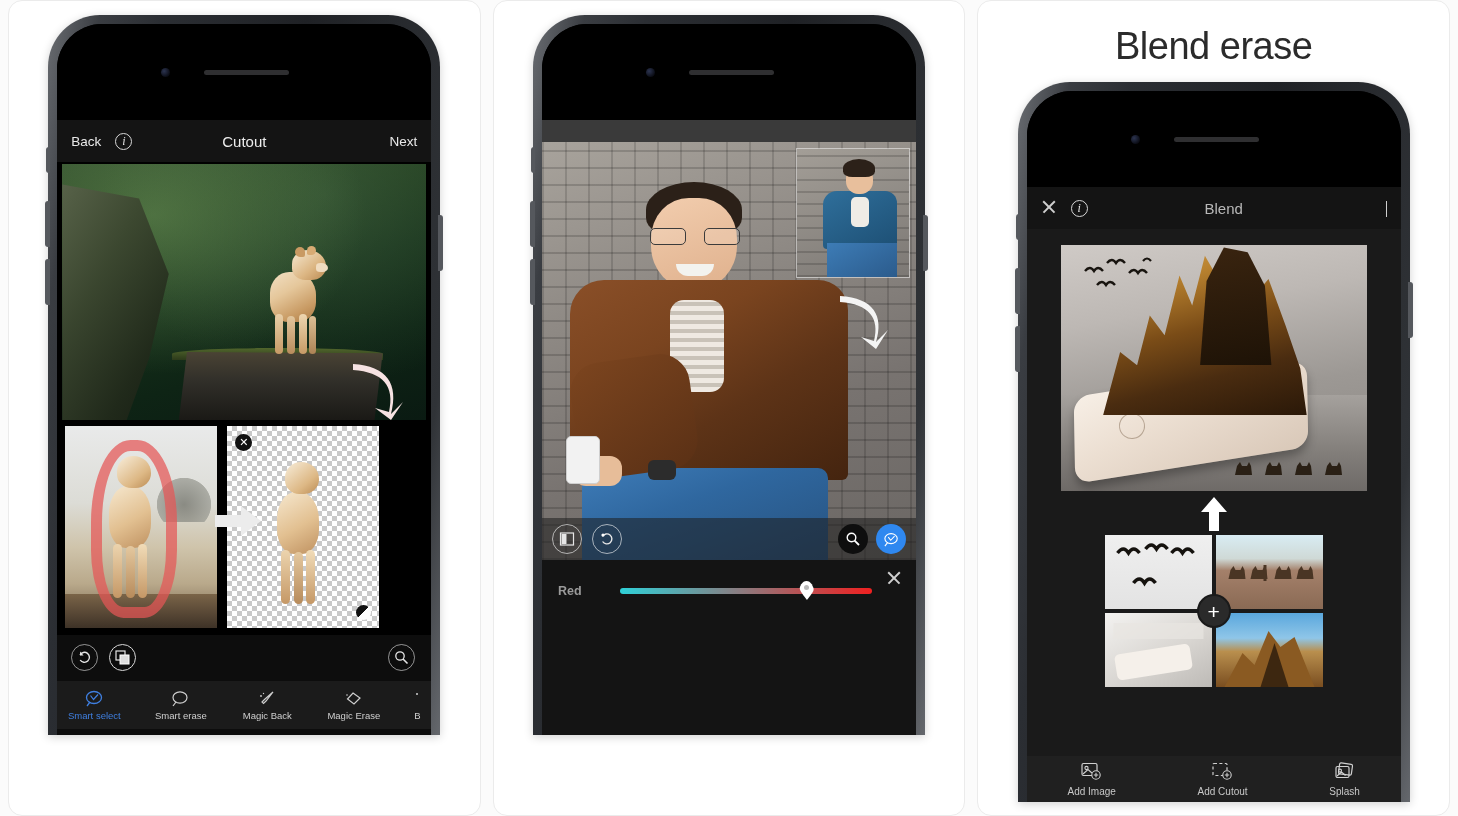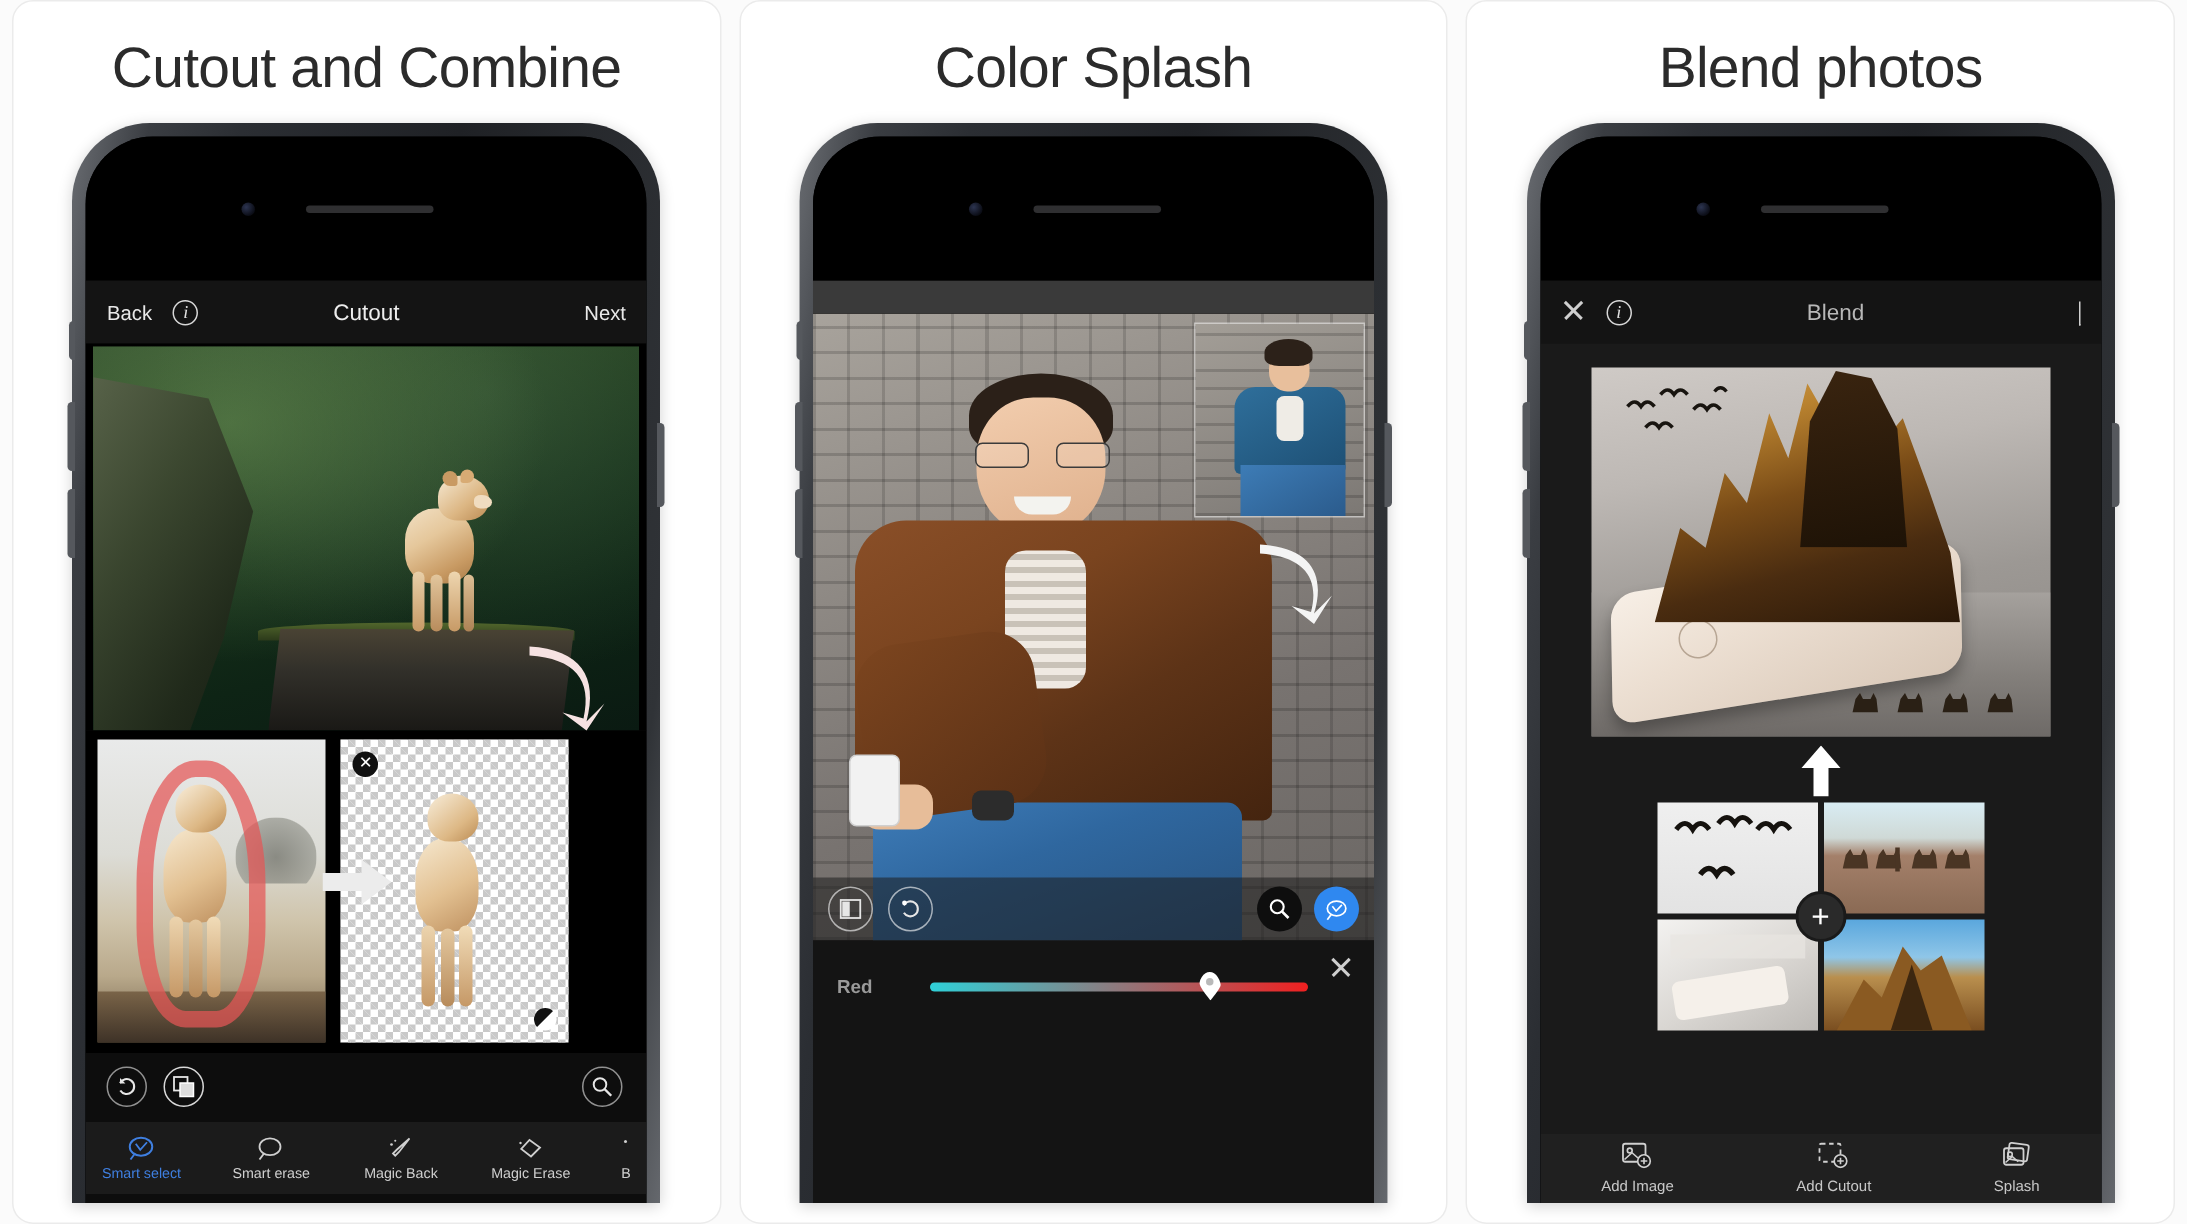--- a/index.html
+++ b/index.html
@@ -281,21 +281,20 @@
   .p3-tabs{height:46px;background:#202020;display:flex;align-items:center;justify-content:space-around;width:100%;}
   .p3-tab{display:flex;flex-direction:column;align-items:center;gap:4px;color:#c8c8c8;font-size:10px;}
   .spacer{flex:1;}
 </style>
 </head>
 <body>
 
 <div class="gallery">
 
   <div class="panel">
-    <div class="panel-title">Cutout and Combine</div>
 
     <div class="phone">
       <span class="btn-mute"></span>
       <span class="btn-vol1"></span>
       <span class="btn-vol2"></span>
       <span class="btn-pwr"></span>
 
       <div class="phone-inner">
         <div class="notch-area">
           <span class="cam"></span>
@@ -435,21 +434,20 @@
               <span>B</span>
             </div>
           </div>
 
         </div>
       </div>
     </div>
   </div>
 
   <div class="panel">
-    <div class="panel-title">Color Splash</div>
 
     <div class="phone">
       <span class="btn-mute"></span>
       <span class="btn-vol1"></span>
       <span class="btn-vol2"></span>
       <span class="btn-pwr"></span>
 
       <div class="phone-inner">
         <div class="notch-area">
           <span class="cam"></span>
@@ -531,21 +529,21 @@
               </span>
             </div>
           </div>
 
         </div>
       </div>
     </div>
   </div>
 
   <div class="panel">
-    <div class="panel-title">Blend photos</div>
+    <div class="panel-title">Blend erase</div>
 
     <div class="phone">
       <span class="btn-mute"></span>
       <span class="btn-vol1"></span>
       <span class="btn-vol2"></span>
       <span class="btn-pwr"></span>
 
       <div class="phone-inner">
         <div class="notch-area">
           <span class="cam"></span>

